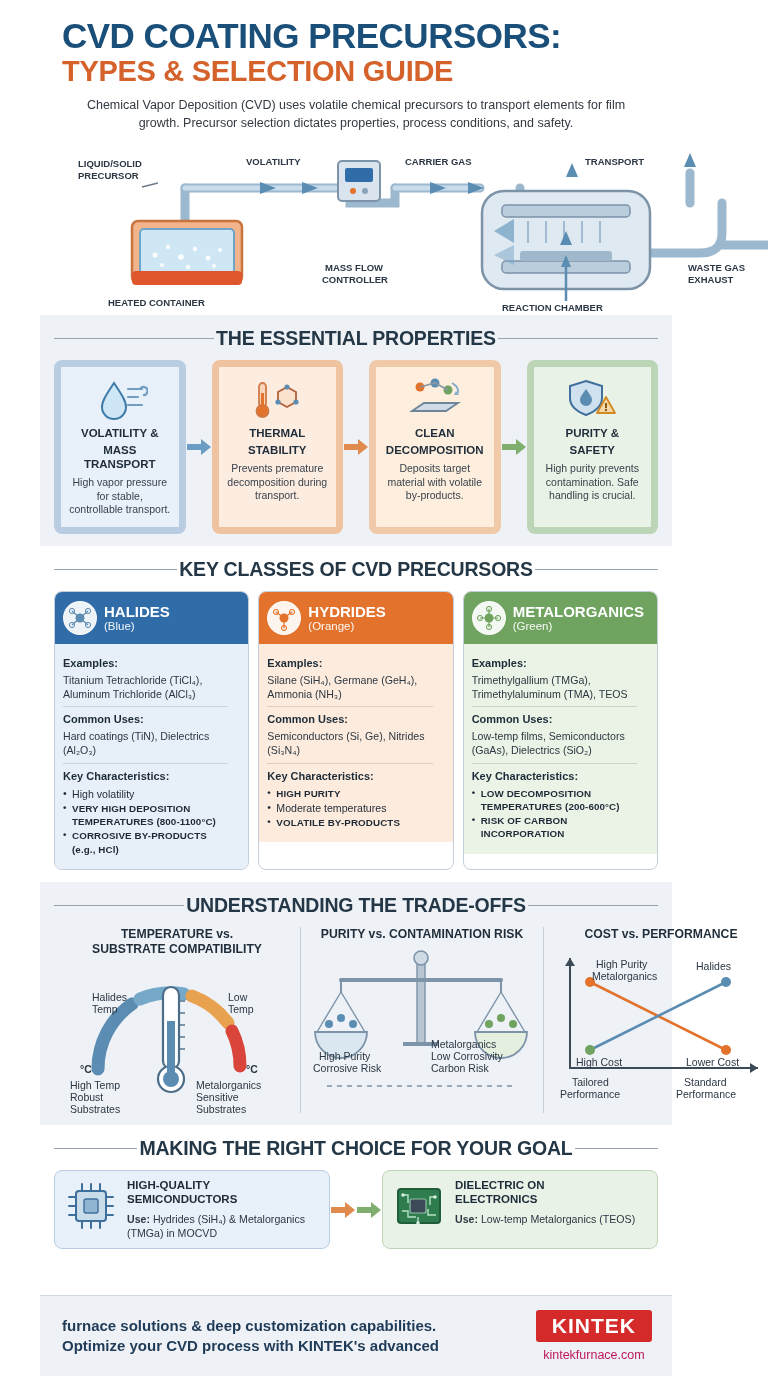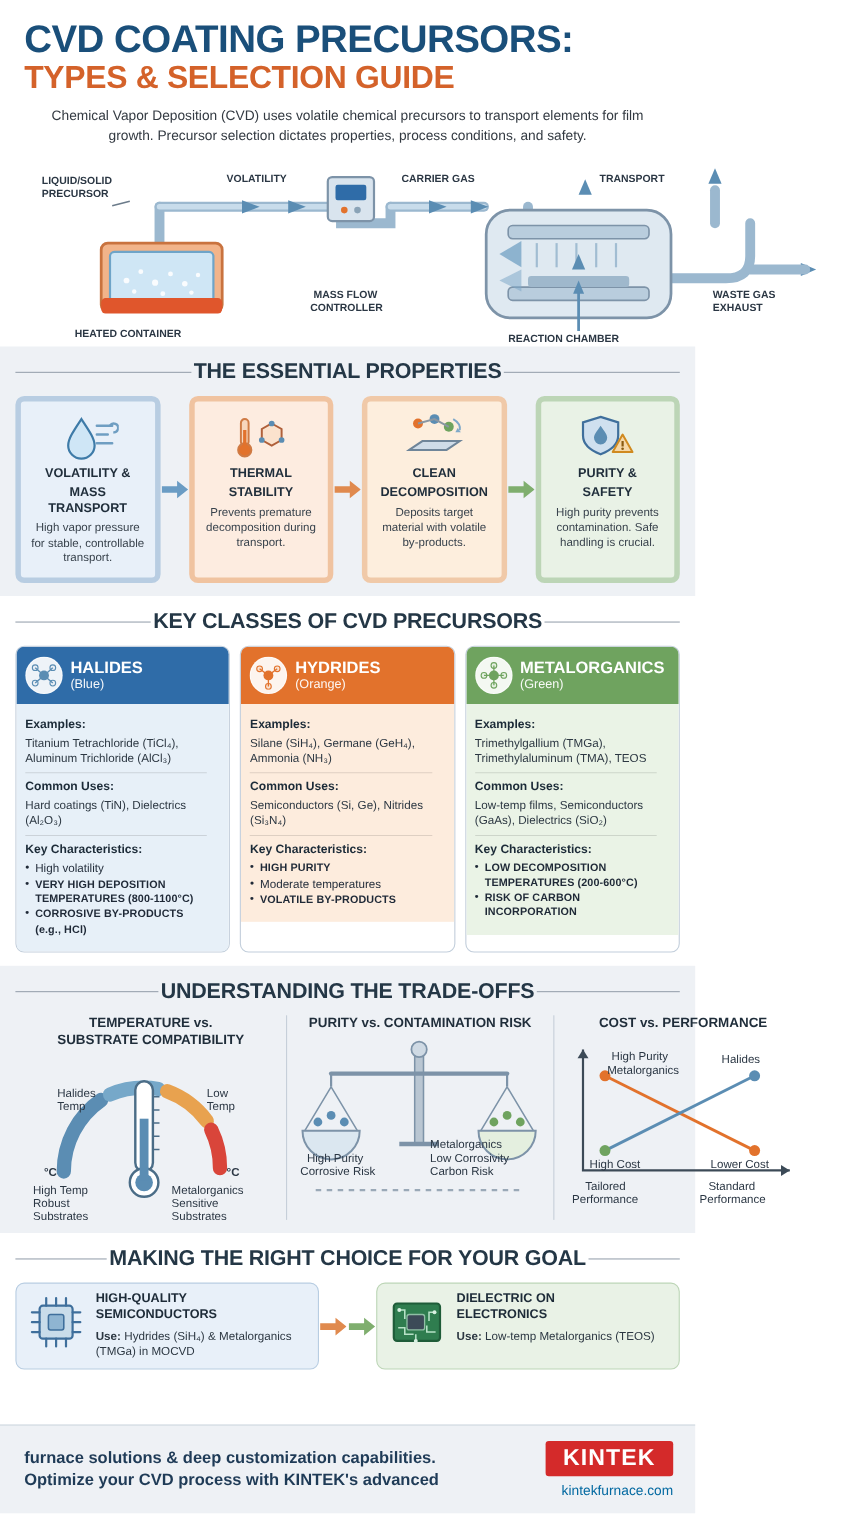--- a/index.html
+++ b/index.html
@@ -4,21 +4,21 @@
 <style>
   * { box-sizing: border-box; margin: 0; padding: 0; }
   body {
     width: 768px;
     height: 1376px;
     background: #ffffff;
     font-family: "Liberation Sans", sans-serif;
     color: #1f2937;
     overflow: hidden;
   }
-  .page { width: 632px; height: 1376px; position: relative; display: flex; flex-direction: column; }
+  .page { width: 632px; height: 1376px; position: relative; display: flex; flex-direction: column; margin-left: 40px; }
 
   
   .header { padding: 18px 22px 6px 22px; }
   .title-1 {
     font-size: 35px; font-weight: bold; color: #1a4f7a; letter-spacing: -0.5px;
     line-height: 1.0;
   }
   .title-2 {
     font-size: 29px; font-weight: bold; color: #d4622a; letter-spacing: -0.3px;
     line-height: 1.15; margin-top: 2px;
@@ -41,21 +41,21 @@
   }
   .section-head .rule { flex: 1; height: 1px; background: #9aa4b0; }
   .section-head h2 {
     font-size: 19.5px; font-weight: bold; color: #243746; letter-spacing: -0.2px;
     white-space: nowrap;
   }
 
   
   .props { display: flex; align-items: stretch; gap: 0; }
   .prop-card {
-    flex: 1; border-radius: 8px; border: 5px solid #1d4ed8; padding: 8px 8px 10px 8px;
+    flex: 1; border-radius: 8px; border: 7px solid #1d4ed8; padding: 8px 8px 10px 8px;
     text-align: center; position: relative;
   }
   .prop-blue { background: #e8f0f9; border-color: #b8cde2; }
   .prop-orange { background: #fdece0; border-color: #f0c3a0; }
   .prop-orange2 { background: #fdeedd; border-color: #f0c9a8; }
   .prop-green { background: #e9f2e6; border-color: #bcd5b6; }
   .prop-icon { height: 48px; display: flex; align-items: center; justify-content: center; }
   .prop-title { font-size: 11.5px; font-weight: bold; color: #1f2d3a; line-height: 1.2; margin-top: 4px; }
   .prop-desc { font-size: 10.5px; color: #39434d; line-height: 1.3; margin-top: 4px; }
   .arrow-sep {
@@ -115,21 +115,21 @@
   .footer {
     margin-top: auto; background: #eef1f5; border-top: 1px solid #cfd7e0;
     padding: 14px 20px 14px 22px; display: flex; align-items: center; justify-content: space-between;
   }
   .footer-text { font-size: 15px; font-weight: bold; color: #1f3b57; line-height: 1.35; max-width: 470px; }
   .brand { text-align: center; }
   .brand-badge {
     background: #d42a2a; color: #fff; font-size: 21px; font-weight: bold; letter-spacing: 1px;
     padding: 4px 16px; border-radius: 3px; position: relative; display: inline-block;
   }
-  .brand-url { font-size: 12.5px; color: #0369a1; margin-top: 6px; text-align: right; }
+  .brand-url { font-size: 12.5px; color: #be185d; margin-top: 6px; }
   .lbl { font-size: 9.5px; font-weight: bold; fill: #2b3744; }
 </style>
 </head>
 <body>
 
 <div class="page">
 
   <div class="header">
     <div class="title-1">CVD COATING PRECURSORS:</div>
     <div class="title-2">TYPES &amp; SELECTION GUIDE</div>

